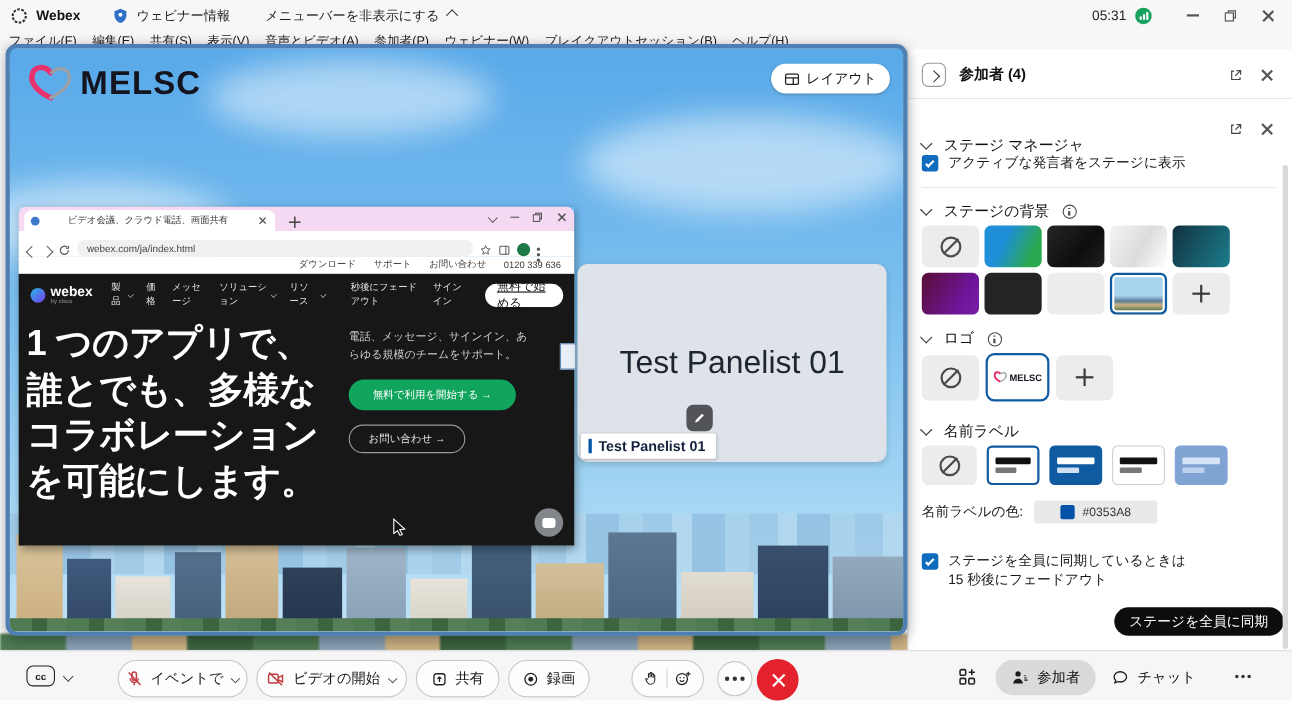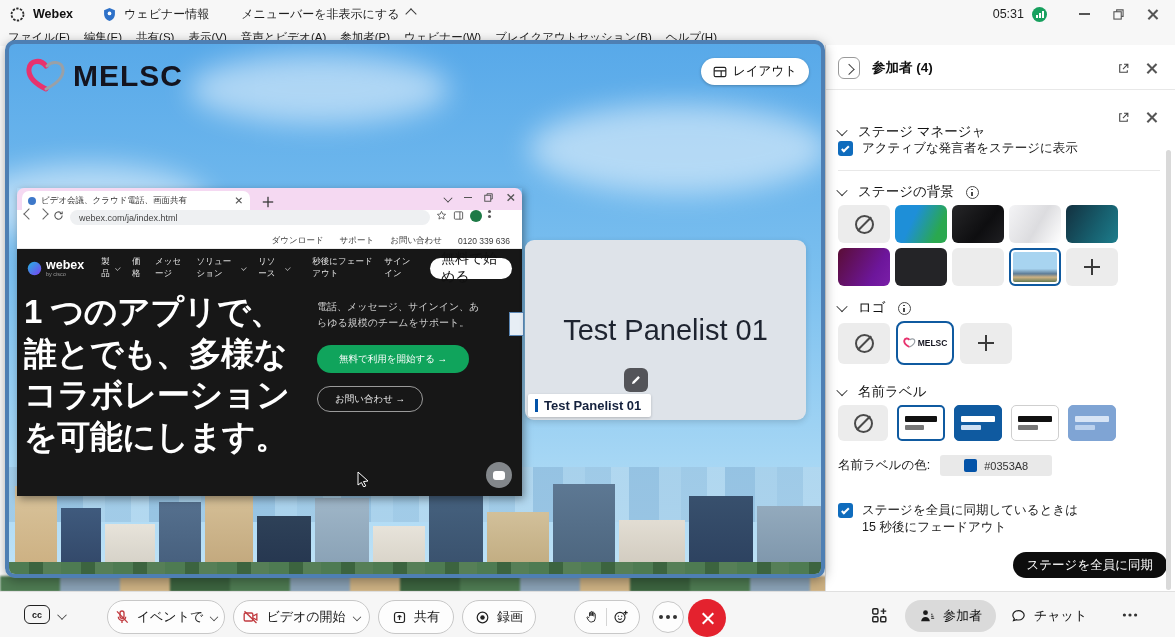--- a/index.html
+++ b/index.html
@@ -42,32 +42,32 @@
   #brand .txt { font-size:30px; font-weight:bold; letter-spacing:1px; color:#14141f; }
 
   
   #layoutbtn { right:12px; top:14px; height:27px; background:#fff; border-radius:14px; display:flex; align-items:center; gap:6px; padding:0 12px; font-size:12.5px; color:#111; box-shadow:0 1px 3px rgba(0,0,0,.25); }
 
   
   #browser { left:8px; top:144px; width:505px; height:308px; box-shadow:2px 3px 8px rgba(0,0,0,.4); }
   #tabstrip { height:22px; background:#f5d9f2; border-radius:7px 7px 0 0; position:relative; }
   #tab { position:absolute; left:5px; top:3px; width:228px; height:19px; background:#fff; border-radius:7px 7px 0 0; display:flex; align-items:center; gap:5px; padding:0 6px; }
   #tab .fav { width:8px; height:8px; border-radius:50%; background:#3d78c9; }
-  #tab .ttl { font-size:8.5px; color:#333; white-space:nowrap; overflow:hidden; flex:1; }
+  #tab .ttl { font-size:8.5px; color:#333; white-space:nowrap; overflow:hidden; flex:1;text-align:center; }
   #tabstrip .winctl { position:absolute; right:6px; top:4px; display:flex; gap:12px; align-items:center; }
-  #addrbar { height:23px; background:#fff; display:flex; align-items:flex-start; gap:6px; padding:0 8px; }
+  #addrbar { height:23px; background:#fff; display:flex; align-items:flex-end; gap:6px; padding:0 8px; }
   #urlbox { width:360px; height:15px; background:#eef0f2; border-radius:8px; font-size:9px; color:#444; display:flex; align-items:center; padding:0 9px; }
   #linkstrip { height:16px; background:#fff; border-bottom:1px solid #ececec; display:flex; justify-content:flex-end; align-items:center; gap:16px; padding-right:12px; font-size:8.5px; color:#3c3c3c; }
   #darkpage { height:247px; background:#171717; position:relative; }
   #sitenav { position:absolute; left:0; top:6px; width:100%; height:26px; display:flex; align-items:center; padding:0 10px; gap:11px; }
   #sitelogo { display:flex; align-items:center; gap:4px; margin-right:6px; }
   #sitelogo .w { color:#fff; font-weight:bold; font-size:12.5px; line-height:1; }
   #sitelogo .sub { color:#9a9a9a; font-size:5.5px; }
   .navitem { font-size:8.5px; color:#e6e6e6; display:flex; align-items:center; gap:3px; }
-  #ctaTop { margin-left:4px; background:#fff; color:#111; font-size:14px; height:21px; padding:0 11px; border-radius:11px; display:flex; align-items:center; }
+  #ctaTop { margin-left:4px; background:#fff; color:#111; font-size:11px; height:21px; padding:0 11px; border-radius:11px; display:flex; align-items:center;text-decoration:underline; }
   #headline { position:absolute; left:7px; top:42px; width:292px; font-size:33px; font-weight:600; color:#fff; line-height:1.26; letter-spacing:-0.5px; }
   #herocol { position:absolute; left:300px; top:50px; width:196px; }
   #herocol .sub { font-size:10px; color:#cfcfcf; line-height:1.55; }
   #ctaGreen { margin-top:15px; width:152px; height:28px; background:#10a45c; border-radius:14px; color:#fff; font-size:9.5px; display:flex; align-items:center; justify-content:center; }
   #ctaOutline { margin-top:13px; width:106px; height:26px; border:1px solid #9a9a9a; border-radius:13px; color:#e8e8e8; font-size:9.5px; display:flex; align-items:center; justify-content:center; }
   #chatwidget { position:absolute; right:10px; bottom:8px; width:26px; height:26px; border-radius:50%; background:rgba(150,155,160,.85); display:flex; align-items:center; justify-content:center; }
   #chatwidget .bub { width:12px; height:9px; background:#fff; border-radius:3px; }
 
   
   #ptile { left:516px; top:196px; width:281px; height:180px; background:#dee3e9; border-radius:9px; display:flex; align-items:center; justify-content:center; box-shadow:0 2px 6px rgba(0,0,0,.15); }

